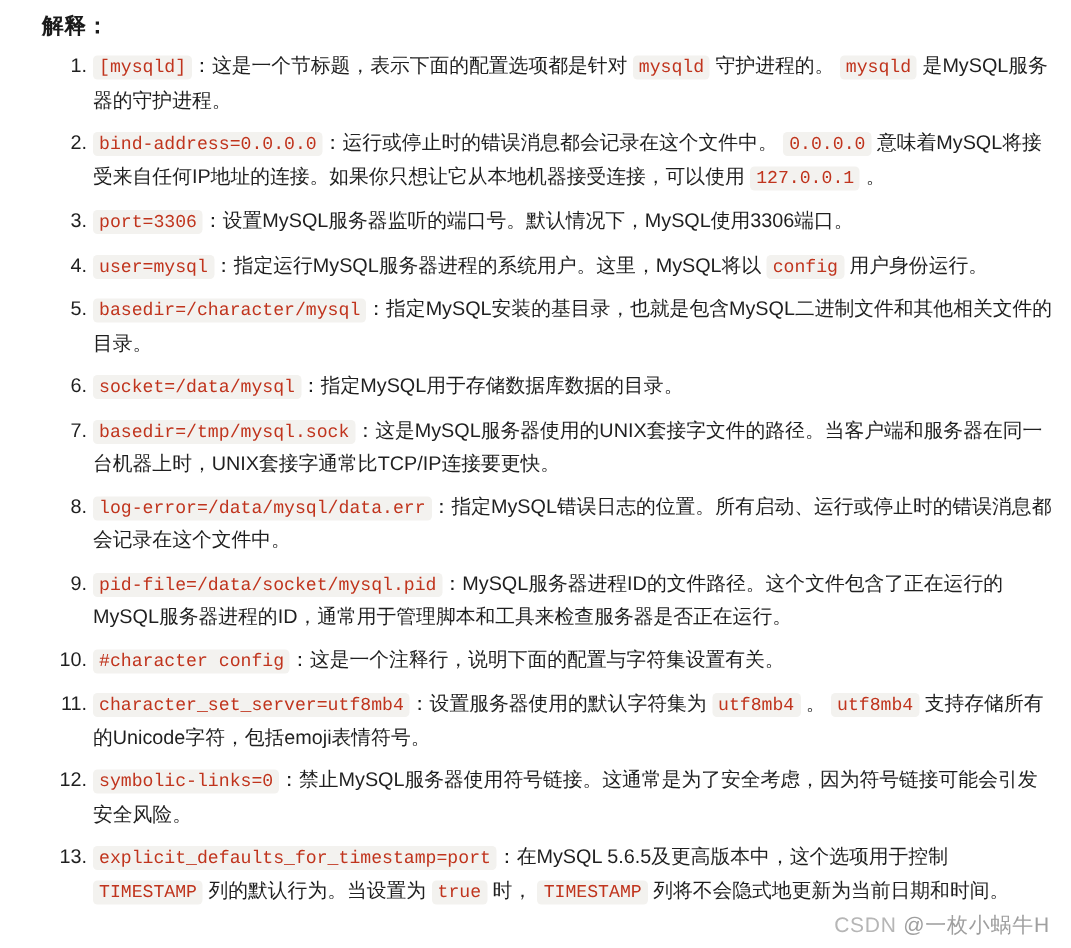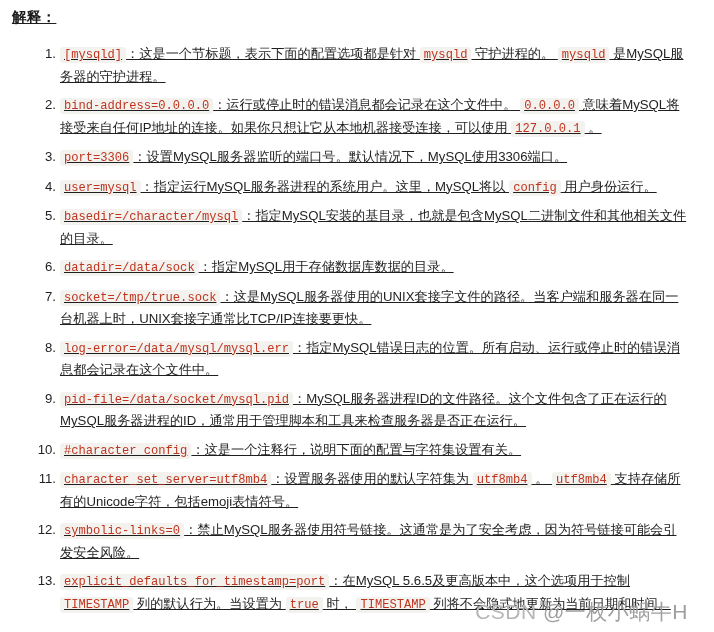--- a/index.html
+++ b/index.html
@@ -9,34 +9,33 @@
   body {
     width: 714px;
     height: 632px;
     background: #ffffff;
     font-family: "Liberation Sans", sans-serif;
     color: #1f1f1f;
     overflow: hidden;
     position: relative;
   }
   .page {
-    padding: 8px 10px 0 10px;
+    padding: 8px 10px 0 26px;
     box-sizing: border-box;
     width: 714px;
-    text-decoration: underline;
   }
   .heading {
     font-size: 14.5px;
     font-weight: bold;
     color: #1a1a1a;
     margin: 0 0 6px 2px;
     letter-spacing: 0.3px;
   }
   ol.list {
-    margin: 16px;
+    margin: 2px;
     padding-left: 34px;
     list-style: none;
     counter-reset: item;
   }
   ol.list > li {
     position: relative;
     font-size: 13.2px;
     line-height: 1.62;
     margin-bottom: 7px;
     color: #1f1f1f;
@@ -58,46 +57,46 @@
     color: #c0341d;
     padding: 1px 4px;
     border-radius: 3px;
     white-space: nowrap;
   }
   .txt {
     color: #1f1f1f;
   }
   .watermark {
     position: absolute;
-    right: 26px;
+    right: 14px;
     bottom: 6px;
-    font-size: 21px;
+    font-size: 14px;
     color: #b6b6b6;
     font-family: "Liberation Sans", sans-serif;
     letter-spacing: 0.5px;
     white-space: nowrap;
   }
   .wm-strong {
     color: #9f9f9f;
   }
 </style>
 </head>
 <body>
 
 <div class="page">
   <div class="heading">解释：</div>
   <ol class="list">
       <li><span class="code">[mysqld]</span><span class="txt">：这是一个节标题，表示下面的配置选项都是针对 </span><span class="code">mysqld</span><span class="txt"> 守护进程的。 </span><span class="code">mysqld</span><span class="txt"> 是MySQL服务器的守护进程。</span></li>
       <li><span class="code">bind-address=0.0.0.0</span><span class="txt">：运行或停止时的错误消息都会记录在这个文件中。 </span><span class="code">0.0.0.0</span><span class="txt"> 意味着MySQL将接受来自任何IP地址的连接。如果你只想让它从本地机器接受连接，可以使用 </span><span class="code">127.0.0.1</span><span class="txt"> 。</span></li>
       <li><span class="code">port=3306</span><span class="txt">：设置MySQL服务器监听的端口号。默认情况下，MySQL使用3306端口。</span></li>
       <li><span class="code">user=mysql</span><span class="txt">：指定运行MySQL服务器进程的系统用户。这里，MySQL将以 </span><span class="code">config</span><span class="txt"> 用户身份运行。</span></li>
       <li><span class="code">basedir=/character/mysql</span><span class="txt">：指定MySQL安装的基目录，也就是包含MySQL二进制文件和其他相关文件的目录。</span></li>
-      <li><span class="code">datadir=/data/sock</span><span class="txt">：指定MySQL用于存储数据库数据的目录。</span></li>
-      <li><span class="code">socket=/tmp/true.sock</span><span class="txt">：这是MySQL服务器使用的UNIX套接字文件的路径。当客户端和服务器在同一台机器上时，UNIX套接字通常比TCP/IP连接要更快。</span></li>
-      <li><span class="code">log-error=/data/mysql/mysql.err</span><span class="txt">：指定MySQL错误日志的位置。所有启动、运行或停止时的错误消息都会记录在这个文件中。</span></li>
+      <li><span class="code">socket=/data/mysql</span><span class="txt">：指定MySQL用于存储数据库数据的目录。</span></li>
+      <li><span class="code">basedir=/tmp/mysql.sock</span><span class="txt">：这是MySQL服务器使用的UNIX套接字文件的路径。当客户端和服务器在同一台机器上时，UNIX套接字通常比TCP/IP连接要更快。</span></li>
+      <li><span class="code">log-error=/data/mysql/data.err</span><span class="txt">：指定MySQL错误日志的位置。所有启动、运行或停止时的错误消息都会记录在这个文件中。</span></li>
       <li><span class="code">pid-file=/data/socket/mysql.pid</span><span class="txt">：MySQL服务器进程ID的文件路径。这个文件包含了正在运行的MySQL服务器进程的ID，通常用于管理脚本和工具来检查服务器是否正在运行。</span></li>
       <li><span class="code">#character config</span><span class="txt">：这是一个注释行，说明下面的配置与字符集设置有关。</span></li>
       <li><span class="code">character_set_server=utf8mb4</span><span class="txt">：设置服务器使用的默认字符集为 </span><span class="code">utf8mb4</span><span class="txt"> 。 </span><span class="code">utf8mb4</span><span class="txt"> 支持存储所有的Unicode字符，包括emoji表情符号。</span></li>
       <li><span class="code">symbolic-links=0</span><span class="txt">：禁止MySQL服务器使用符号链接。这通常是为了安全考虑，因为符号链接可能会引发安全风险。</span></li>
       <li><span class="code">explicit_defaults_for_timestamp=port</span><span class="txt">：在MySQL 5.6.5及更高版本中，这个选项用于控制 </span><span class="code">TIMESTAMP</span><span class="txt"> 列的默认行为。当设置为 </span><span class="code">true</span><span class="txt"> 时， </span><span class="code">TIMESTAMP</span><span class="txt"> 列将不会隐式地更新为当前日期和时间。</span></li>
     </ol>
 </div>
 
 <div class="watermark">
   <span>CSDN </span><span class="wm-strong">@一枚小蜗牛H</span>

